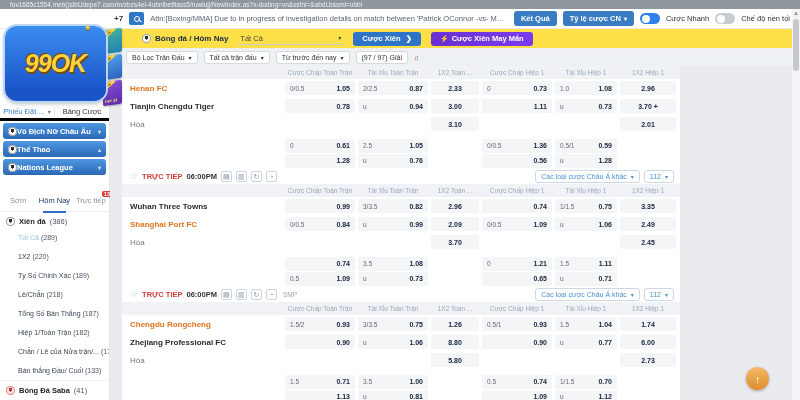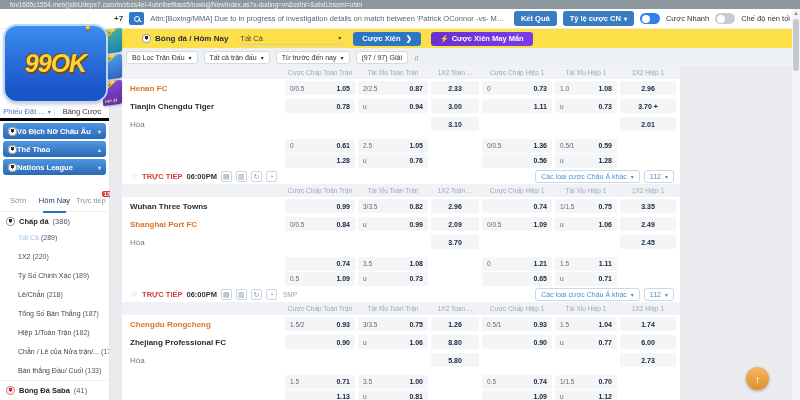--- a/index.html
+++ b/index.html
@@ -190,21 +190,21 @@
         <span class="chev">▾</span>
       </div>
     </div>
   <div class="side-tabs" id="side-tabs">
       <span class="side-tab">Sớm</span>
       <span class="side-tab active">Hôm Nay</span>
       <span class="side-tab">Trực tiếp<span class="badge">13</span></span>
     </div>
   <div class="sport-row">
     <span class="ball"></span>
-    <span>Chấp đá</span>
+    <span>Xiên đá</span>
     <span class="count">(386)</span>
   </div>
   <div class="side-list" id="side-list">
       <div class="side-item active"><span>Tất Cả </span><span class="count">(289)</span></div>
       <div class="side-item"><span>1X2 </span><span class="count">(220)</span></div>
       <div class="side-item"><span>Tỷ Số Chính Xác </span><span class="count">(189)</span></div>
       <div class="side-item"><span>Lẻ/Chẵn </span><span class="count">(218)</span></div>
       <div class="side-item"><span>Tổng Số Bàn Thắng </span><span class="count">(187)</span></div>
       <div class="side-item"><span>Hiệp 1/Toàn Trận </span><span class="count">(182)</span></div>
       <div class="side-item"><span>Chẵn / Lẻ của Nửa trận/... </span><span class="count">(178)</span></div>

